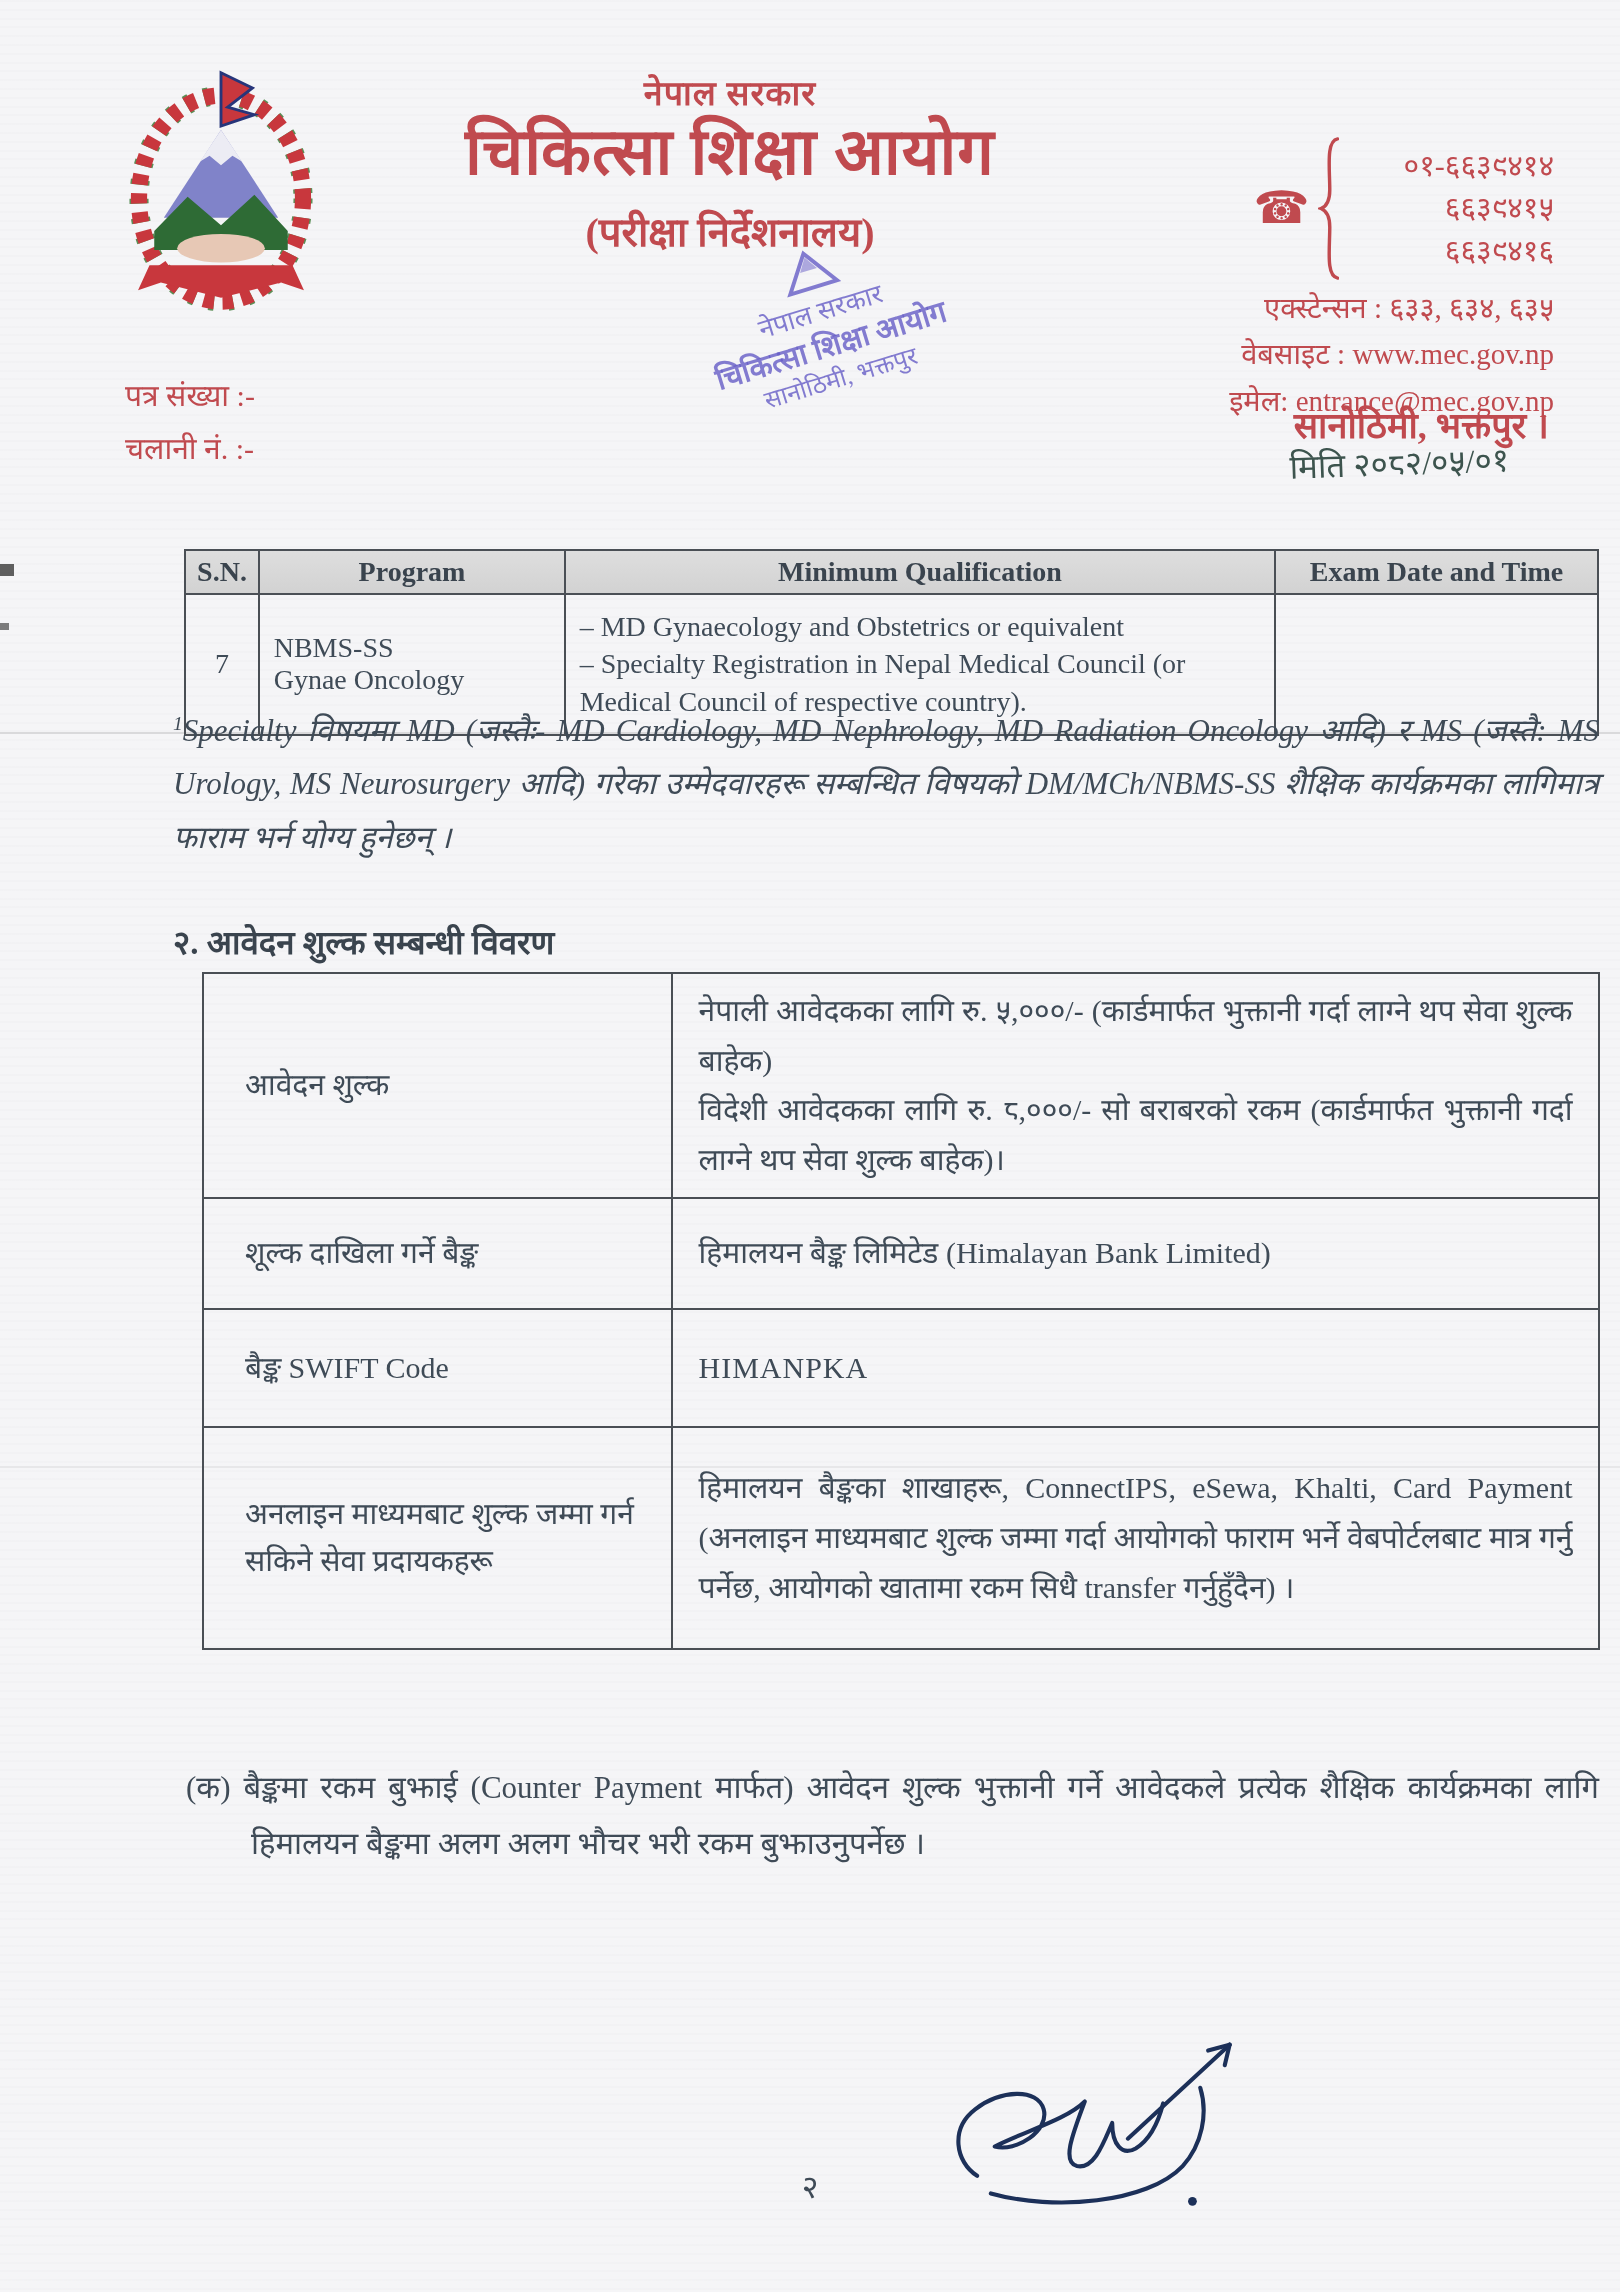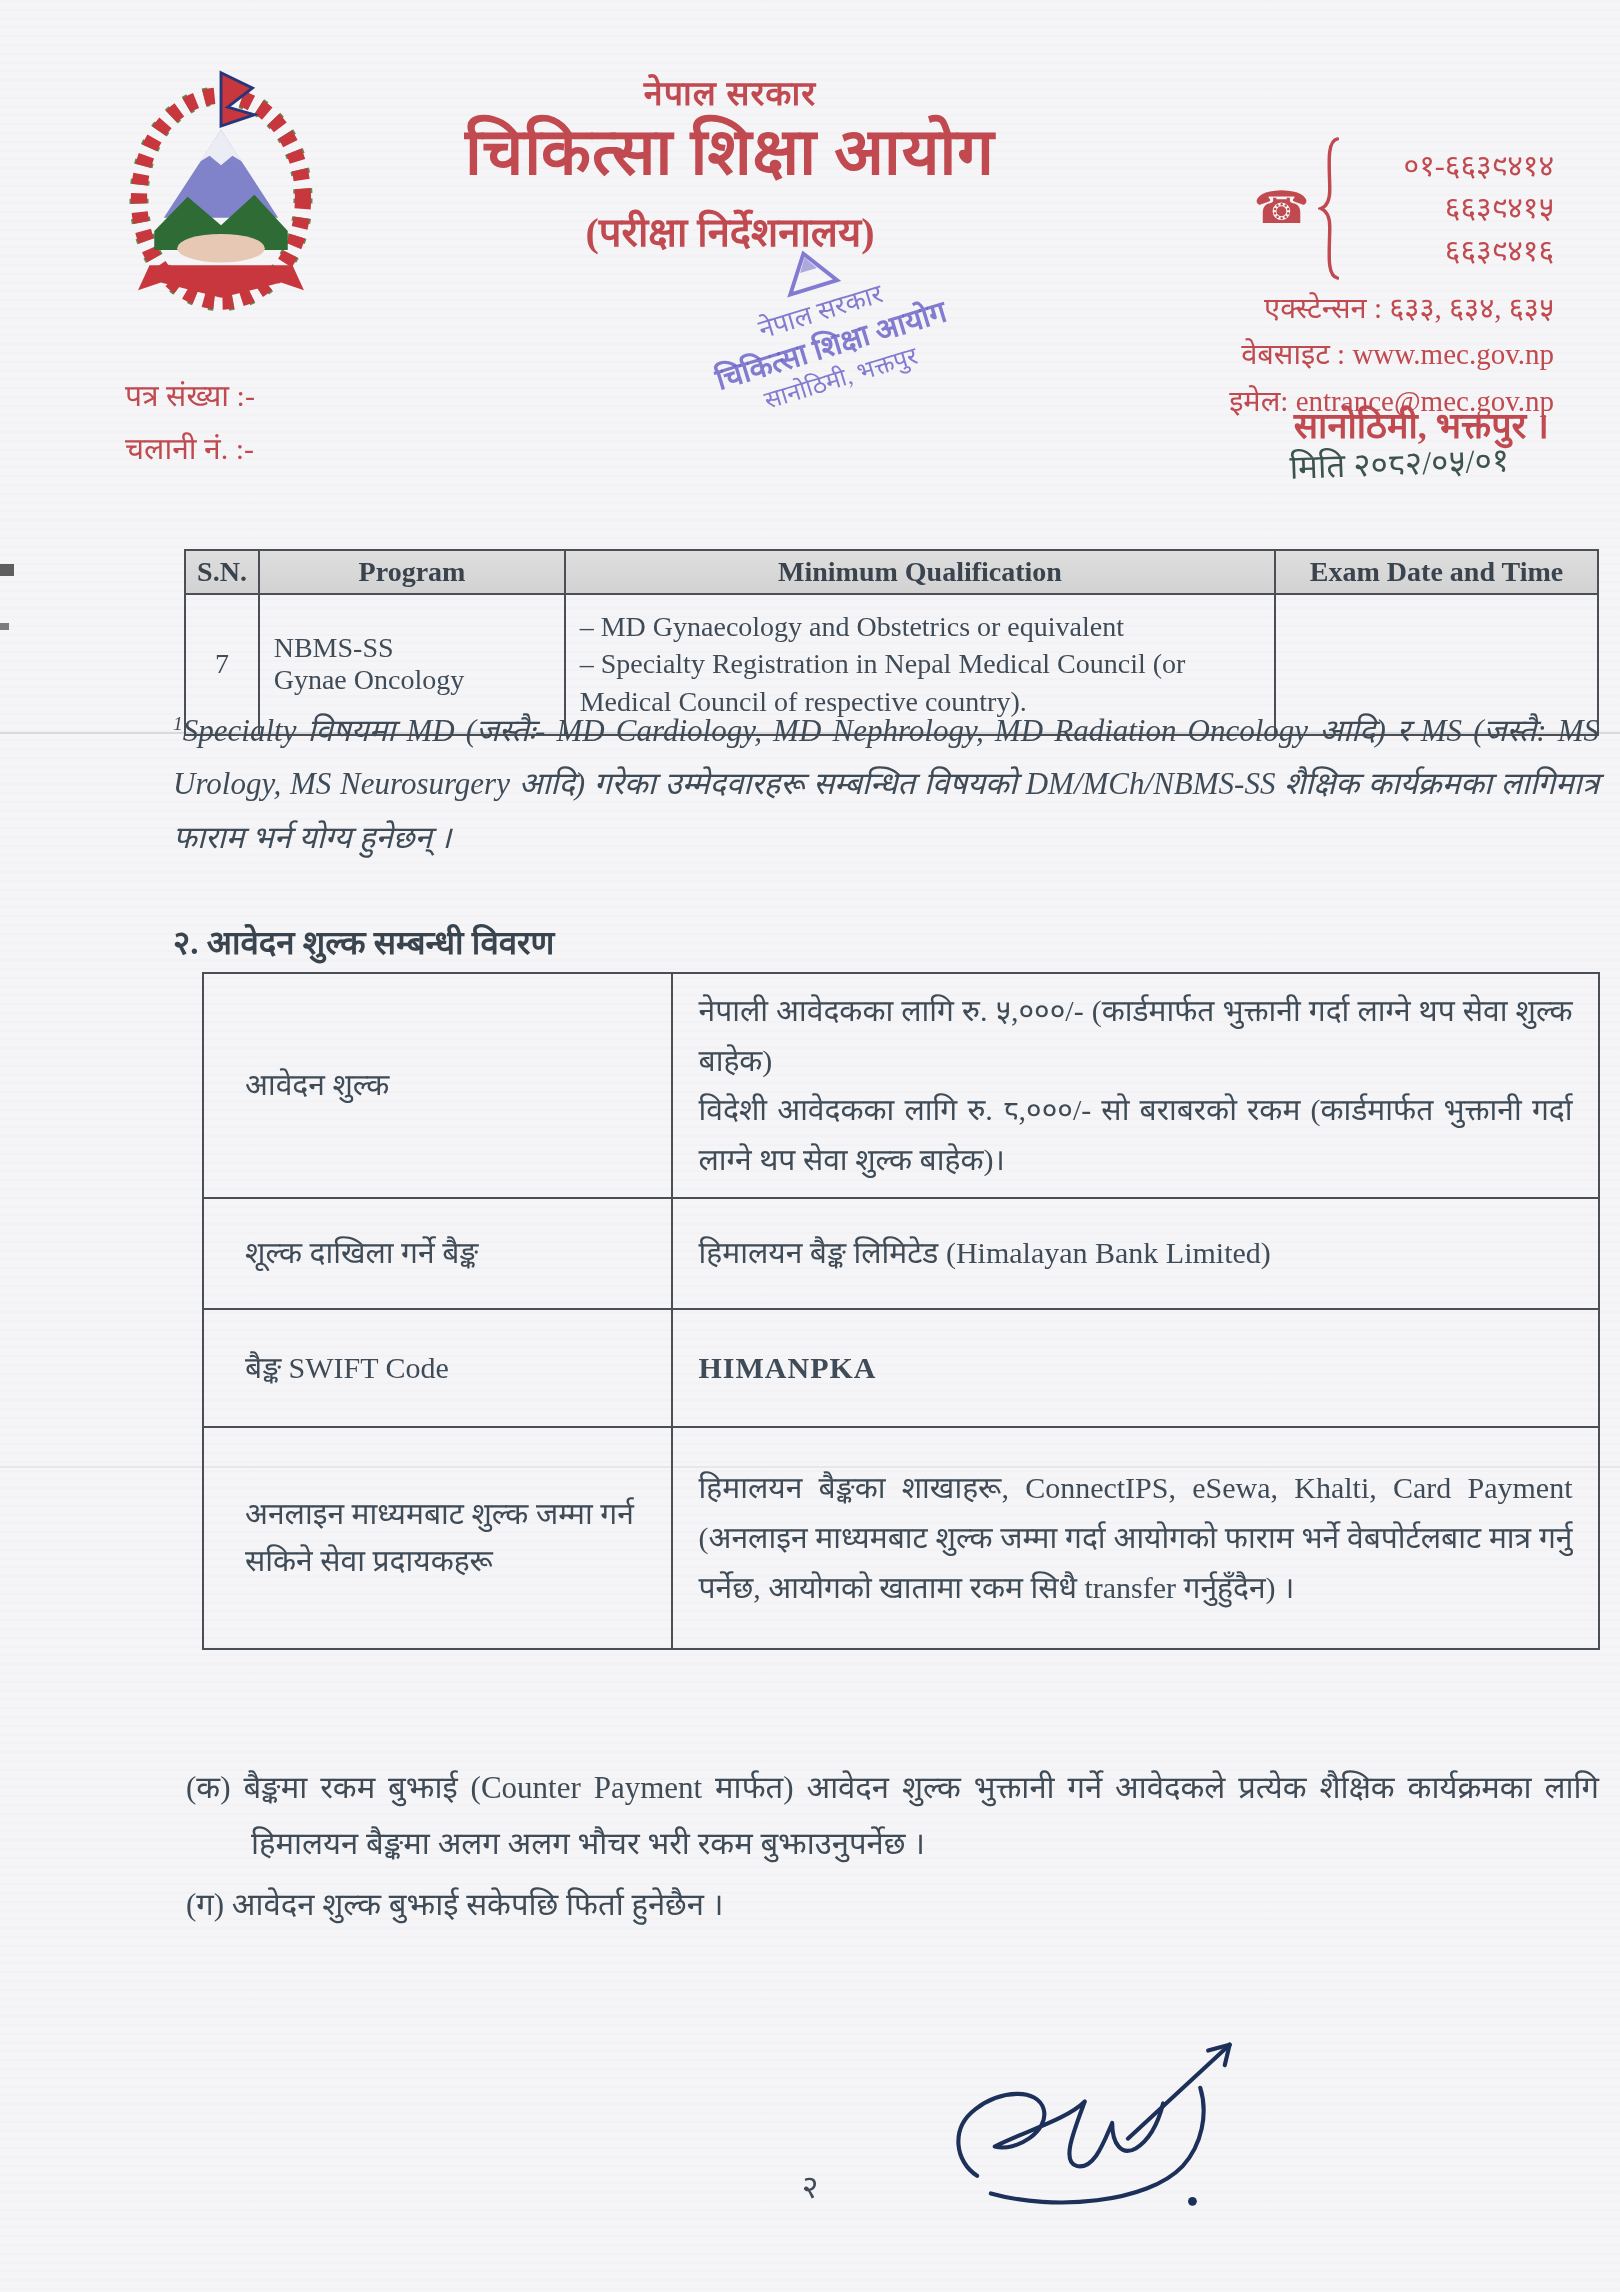--- a/index.html
+++ b/index.html
@@ -72,21 +72,21 @@
   .sec2{left:173px;top:919px;font-size:33px;font-weight:600;color:#3a444e;}
 
   
   .fee-table{left:202px;top:972px;width:1396px;}
   .fee-table table{width:1396px;table-layout:fixed;}
   .fee-table td{border:2px solid #4a4f55;font-size:30px;vertical-align:middle;}
   .fee-table td.lbl{padding:9.8px 19.6px 9.8px 41px;line-height:1.55;}
   .fee-table td.val{padding:11.8px 25.5px;line-height:1.66;text-align:justify;}
   .fee-table .p{margin:0;}
   .bank-name{font-size:32px;}
-  .swift{letter-spacing:1px;font-weight:bold;}
+  .swift{letter-spacing:1px;}
 
   
   .notes{left:186px;top:1760px;width:1413px;font-size:31px;line-height:1.82;}
   .note{padding-left:65px;text-indent:-65px;text-align:justify;margin:0 0 3.9px 0;}
 
   
   .signature{left:936px;top:2019px;z-index:2;}
   .pageno{left:0;top:2164px;width:1620px;text-align:center;font-size:32px;}
 
   .scan-mark{background:#2c2c2c;}
@@ -217,21 +217,20 @@
       <tr style="height:222px">
         <td class="lbl">अनलाइन माध्यमबाट शुल्क जम्मा गर्न सकिने सेवा प्रदायकहरू</td>
         <td class="val">हिमालयन बैङ्कका शाखाहरू, ConnectIPS, eSewa, Khalti, Card Payment (अनलाइन माध्यमबाट शुल्क जम्मा गर्दा आयोगको फाराम भर्ने वेबपोर्टलबाट मात्र गर्नु पर्नेछ, आयोगको खातामा रकम सिधै transfer गर्नुहुँदैन) ।</td>
       </tr>
     </tbody>
       </table>
   </div>
 
   <div class="abs notes">
     <p class="note"><span>(क)</span> <span>बैङ्कमा रकम बुझाई (Counter Payment मार्फत) आवेदन शुल्क भुक्तानी गर्ने आवेदकले प्रत्येक शैक्षिक कार्यक्रमका लागि हिमालयन बैङ्कमा अलग अलग भौचर भरी रकम बुझाउनुपर्नेछ ।</span></p>
-    <p class="note"><span>(ग)</span> <span>आवेदन शुल्क बुझाई सकेपछि फिर्ता हुनेछैन ।</span></p>
   </div>
 
   <div class="abs signature">
     <svg width="323" height="206" viewBox="0 0 330 210">
       <g fill="none" stroke="#1c3059" stroke-width="4.2" stroke-linecap="round" stroke-linejoin="round">
         <path d="M42,160 C20,146 14,112 40,92 C66,72 104,70 110,92 C116,114 82,136 60,130 C92,114 134,102 152,84 C140,116 128,146 144,150 C162,154 172,124 180,106 C180,128 190,140 204,132 C220,122 228,102 232,86"></path>
         <path d="M56,178 C120,196 216,188 252,150 C272,128 278,96 270,70"></path>
         <path d="M196,122 L300,26"></path>
         <path d="M300,26 L278,32"></path>
         <path d="M300,26 L295,47"></path>

